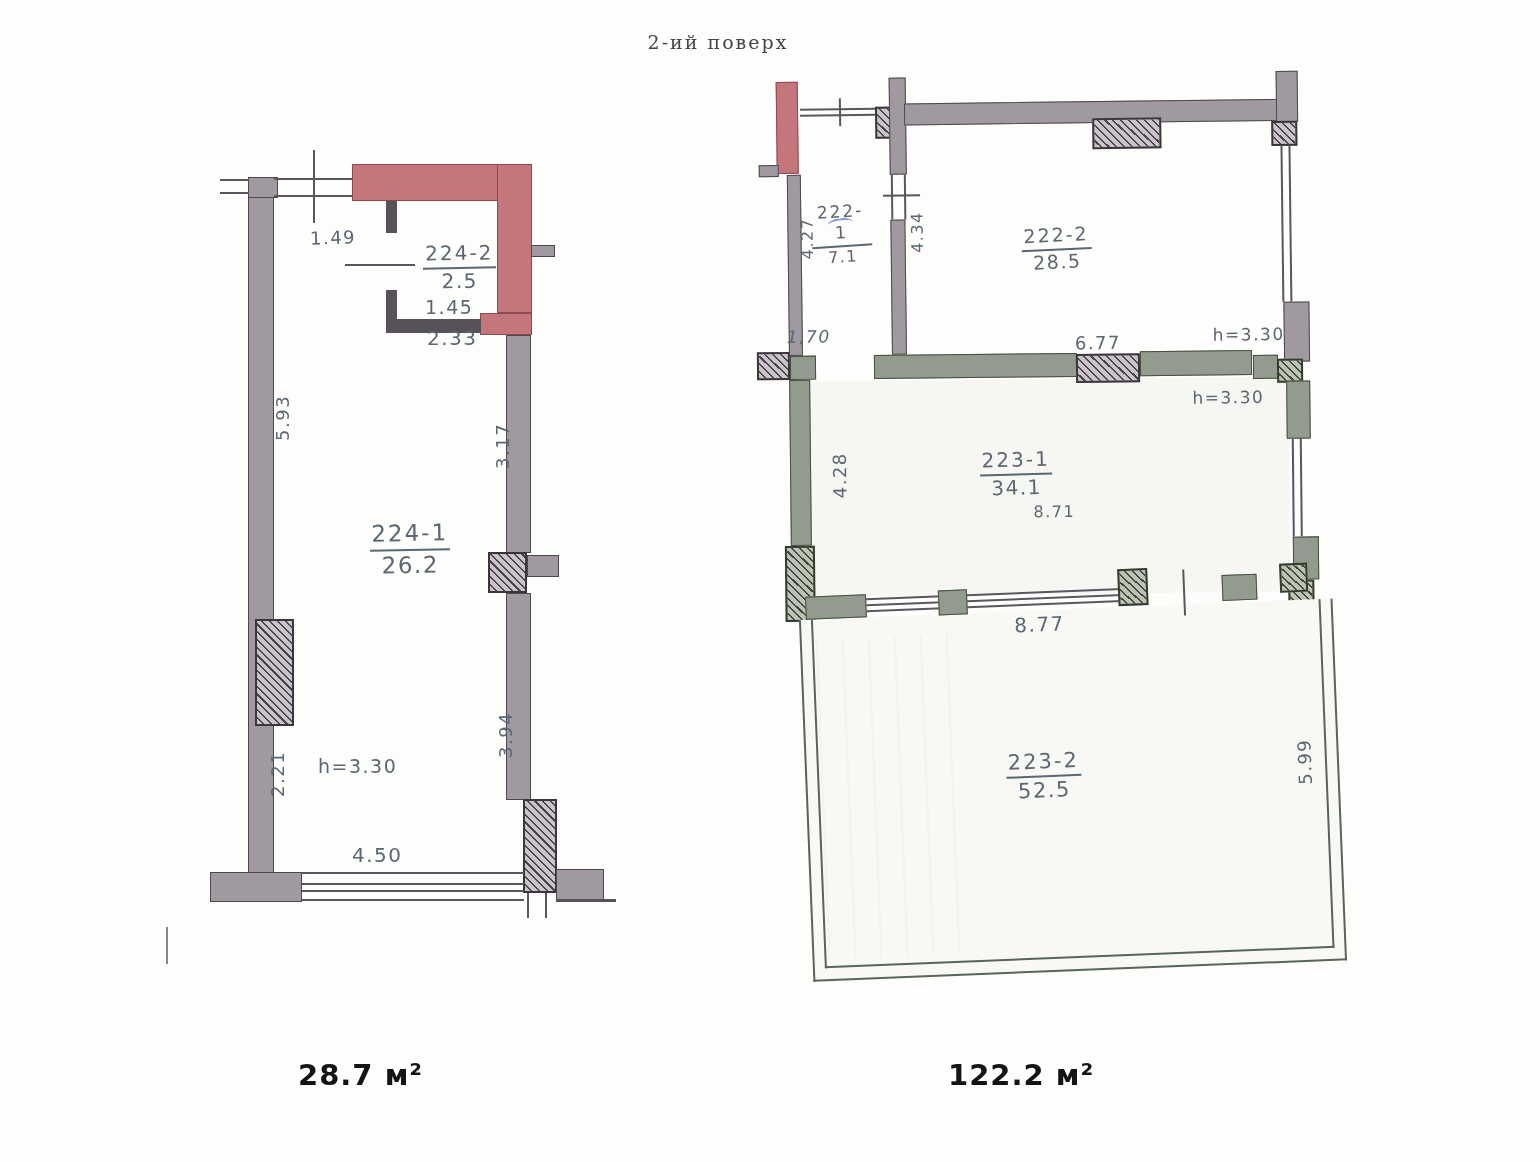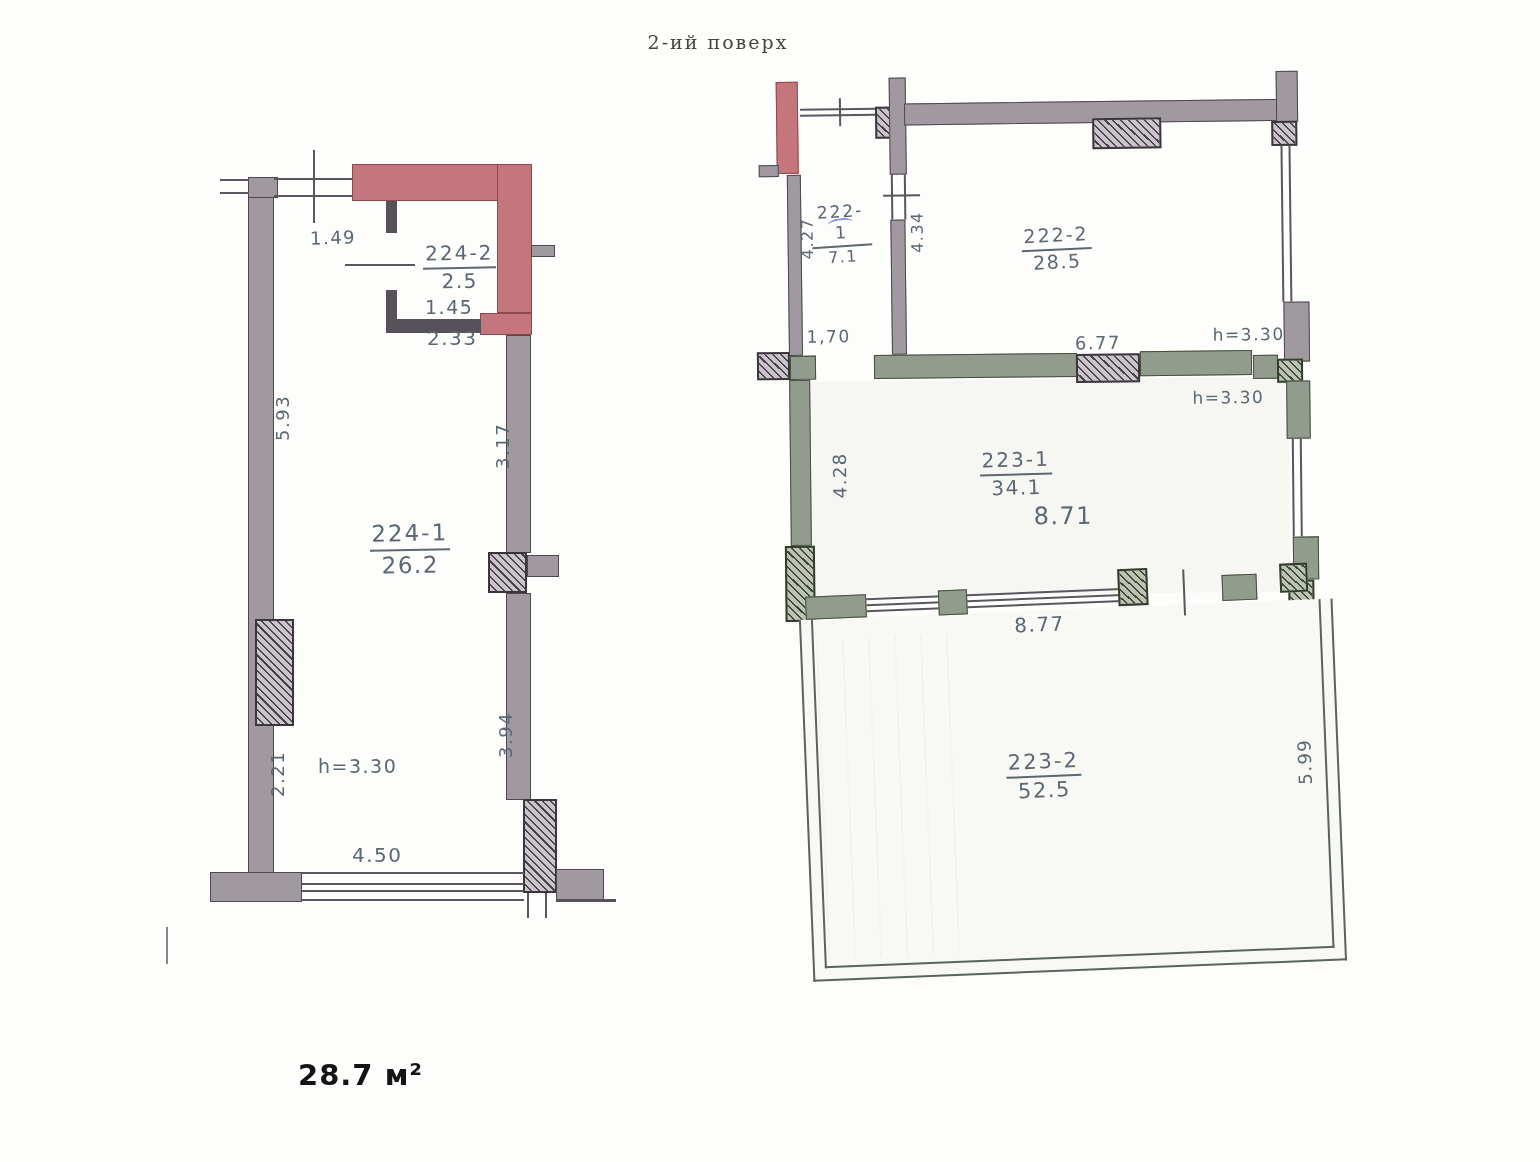--- a/index.html
+++ b/index.html
@@ -123,21 +123,21 @@
         <span class="room-id">222-1</span>
         <span class="room-area" style="font-size:16px;">7.1</span>
       </div>
       <div class="pen" style="left:826px;top:219px;width:26px;height:9px;"></div>
       <div class="dim vdim" style="left:776px;top:230px;width:60px;font-size:16px;">4.27</div>
       <div class="dim vdim" style="left:886px;top:225px;width:60px;font-size:16px;">4.34</div>
       <div class="room-label" style="left:1020px;top:227px;width:70px;font-size:19px;transform:rotate(-2deg);">
         <span class="room-id">222-2</span>
         <span class="room-area">28.5</span>
       </div>
-      <div class="dim" style="left:804px;top:328px;font-size:17px;">1,70</div>
+      <div class="dim" style="left:784px;top:328px;font-size:17px;font-style:italic;">1,70</div>
       <div class="dim" style="left:1072px;top:337px;font-size:18px;">6.77</div>
       <div class="dim" style="left:1210px;top:331px;font-size:17px;">h=3.30</div>
     </div>
 
     <div class="grpB">
       <div class="abs" style="left:810px;top:382px;width:478px;height:215px;background:#f6f7f3;"></div>
       <div class="hatch" style="left:757px;top:352px;width:33px;height:28px;"></div>
       <div class="wall-g" style="left:790px;top:356px;width:26px;height:24px;"></div>
       <div class="wall-g" style="left:874px;top:356px;width:203px;height:24px;"></div>
       <div class="hatch" style="left:1076px;top:357px;width:64px;height:29px;"></div>
@@ -150,21 +150,21 @@
       <div class="vline" style="left:1291px;top:444px;width:1.5px;height:98px;"></div>
       <div class="vline" style="left:1299px;top:444px;width:1.5px;height:98px;"></div>
       <div class="wall-g" style="left:1291px;top:542px;width:26px;height:43px;"></div>
       <div class="hatch-g" style="left:1286px;top:585px;width:26px;height:26px;"></div>
 
       <div class="dim vdim" style="left:806px;top:466px;width:66px;font-size:18px;">4.28</div>
       <div class="room-label" style="left:975px;top:450px;width:80px;font-size:20px;transform:rotate(-1deg);">
         <span class="room-id">223-1</span>
         <span class="room-area">34.1</span>
       </div>
-      <div class="dim" style="left:1032px;top:506px;font-size:24px;">8.71</div>
+      <div class="dim" style="left:1032px;top:506px;font-size:16px;">8.71</div>
       <div class="dim" style="left:1192px;top:393px;font-size:17px;">h=3.30</div>
     </div>
 
     <div class="grpC">
       <div class="terr" style="left:799px;top:620px;width:534px;height:362px;background:#f8f9f5;"></div>
       <div class="terr" style="left:811px;top:620px;width:510px;height:349px;"></div>
       <div class="abs" style="left:815px;top:640px;width:150px;height:320px;opacity:0.5;background:repeating-linear-gradient(90deg,rgba(90,90,80,0.07) 0 2px,transparent 2px 26px);"></div>
 
       <div class="wall-g" style="left:806px;top:597px;width:61px;height:23px;"></div>
       <div class="hline" style="left:867px;top:601px;width:256px;height:1.5px;"></div>
@@ -179,14 +179,15 @@
       <div class="dim" style="left:1014px;top:623px;font-size:20px;">8.77</div>
       <div class="room-label" style="left:995px;top:758px;width:85px;font-size:21px;">
         <span class="room-id">223-2</span>
         <span class="room-area">52.5</span>
       </div>
       <div class="dim vdim" style="left:1266px;top:772px;width:66px;font-size:18px;">5.99</div>
     </div>
   </div>
 
   <div class="total" style="left:298px;top:1058px;width:210px;font-size:29px;">28.7 м²</div>
+  <div class="total" style="left:948px;top:1058px;width:240px;font-size:29px;">122.2 м²</div>
 
 </div>
 
 </body></html>

